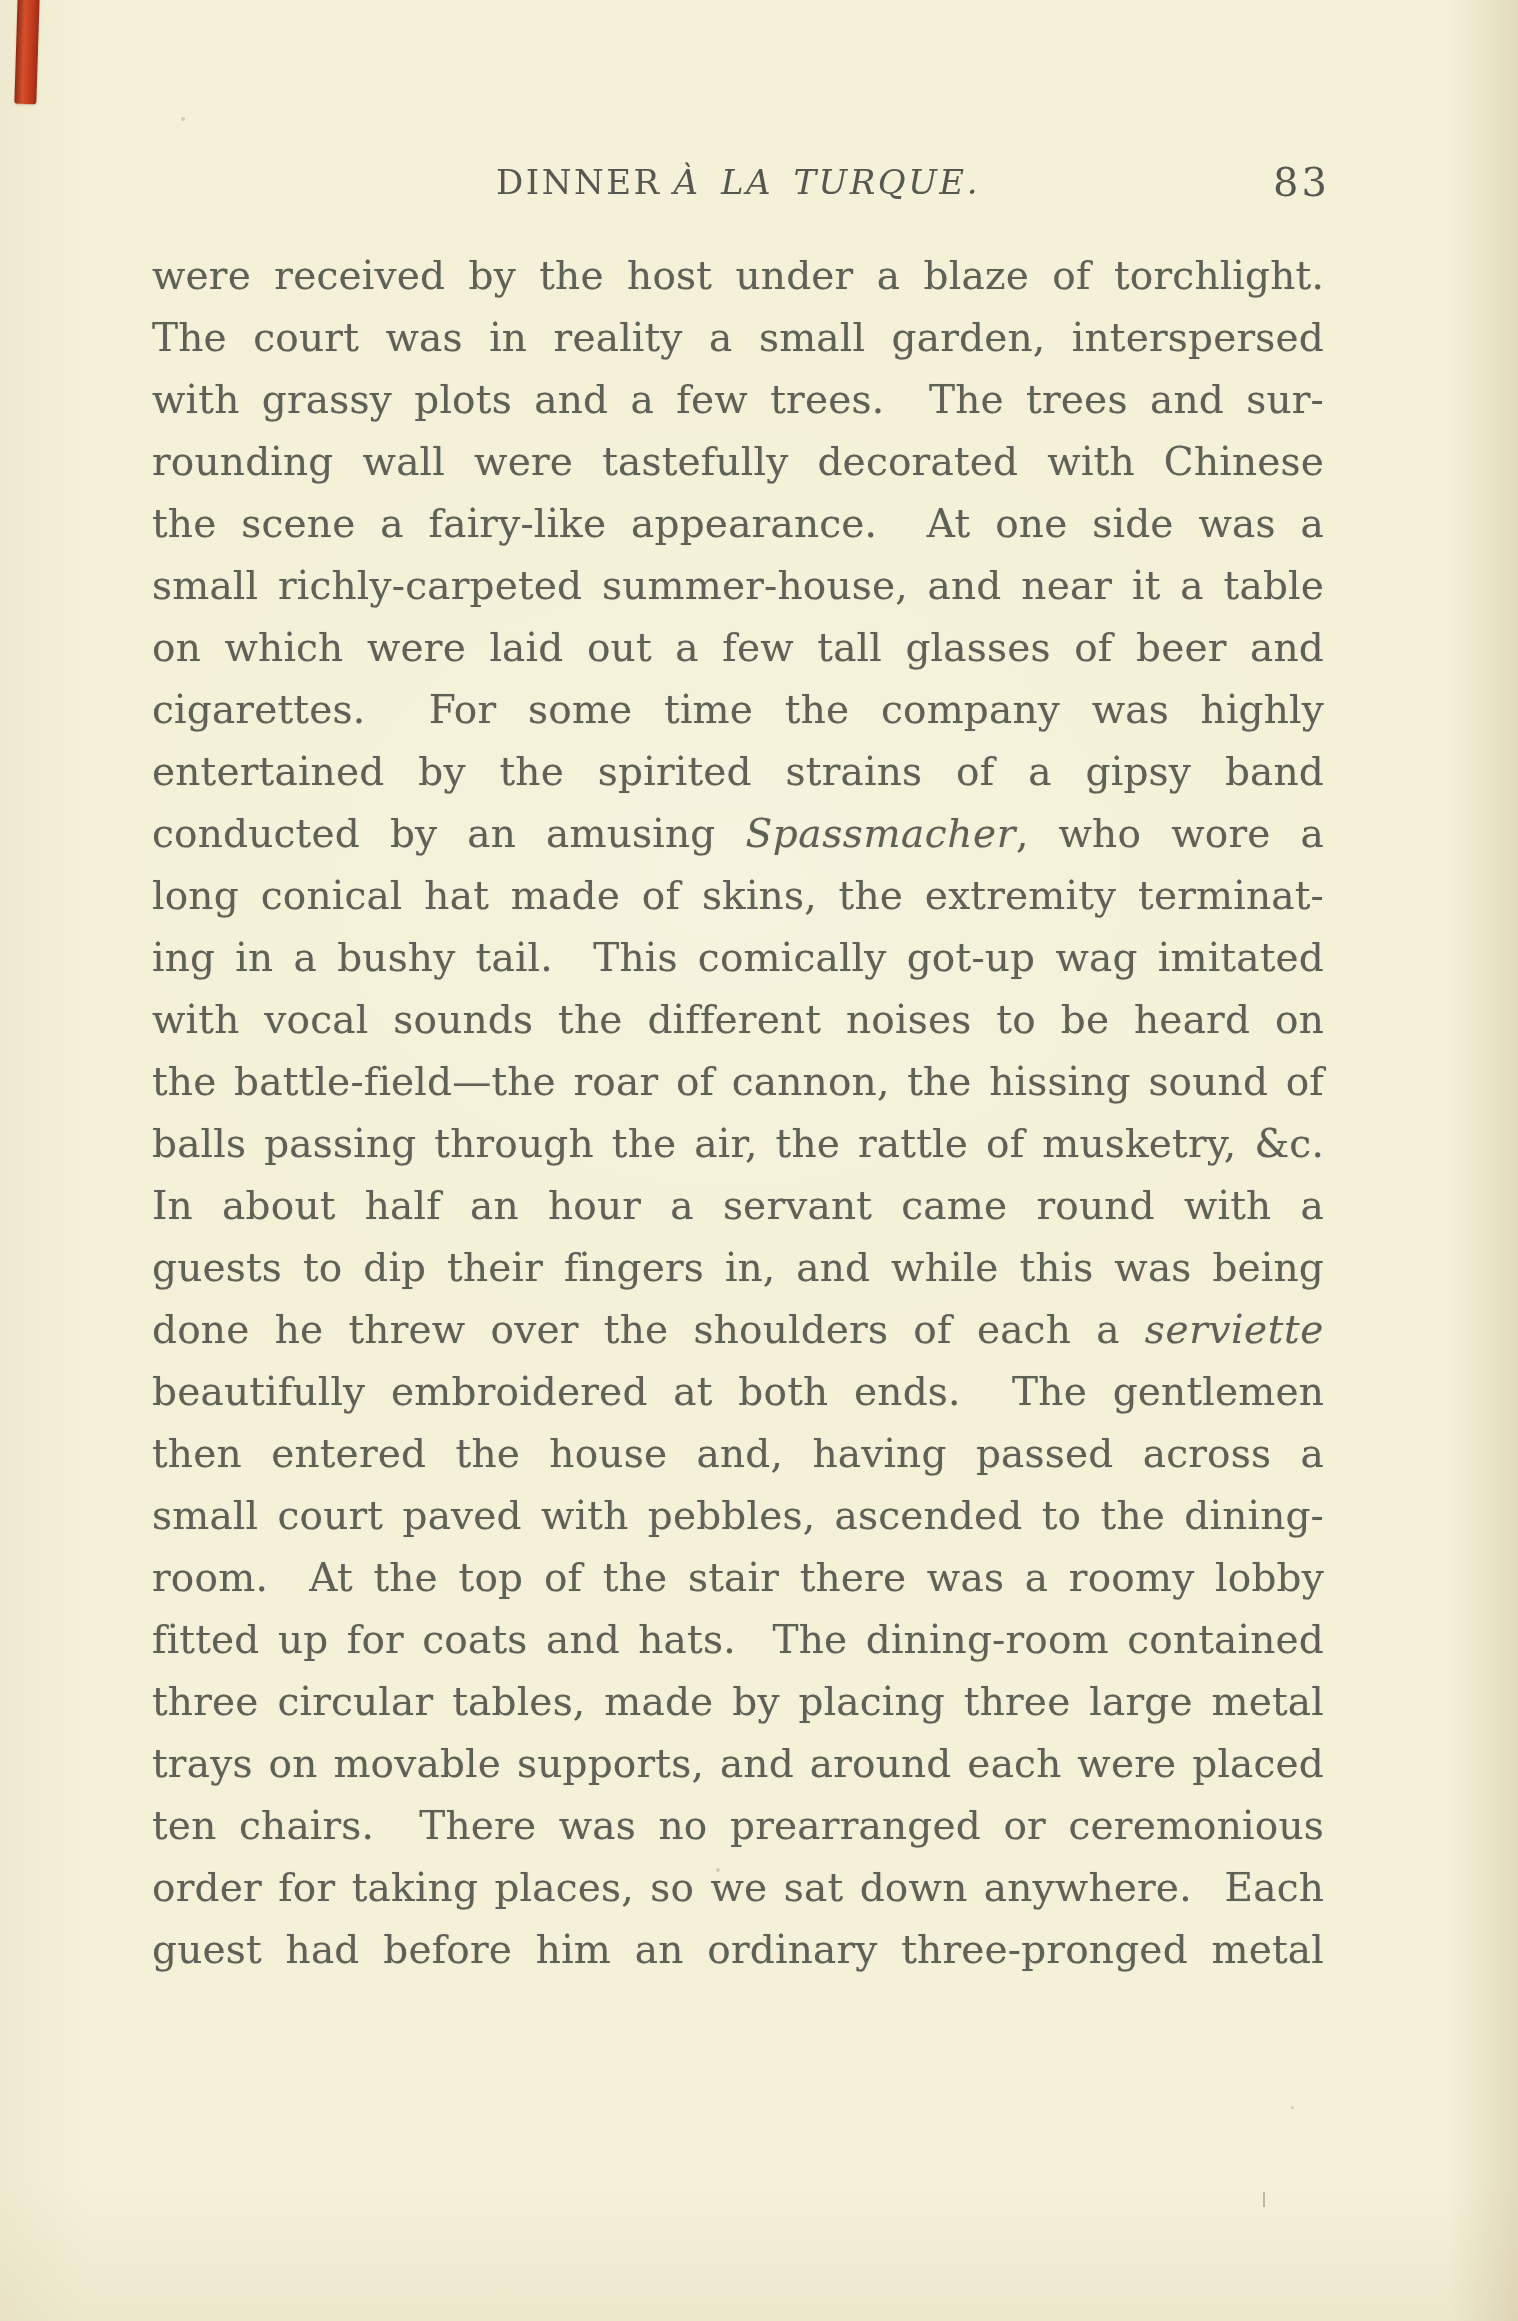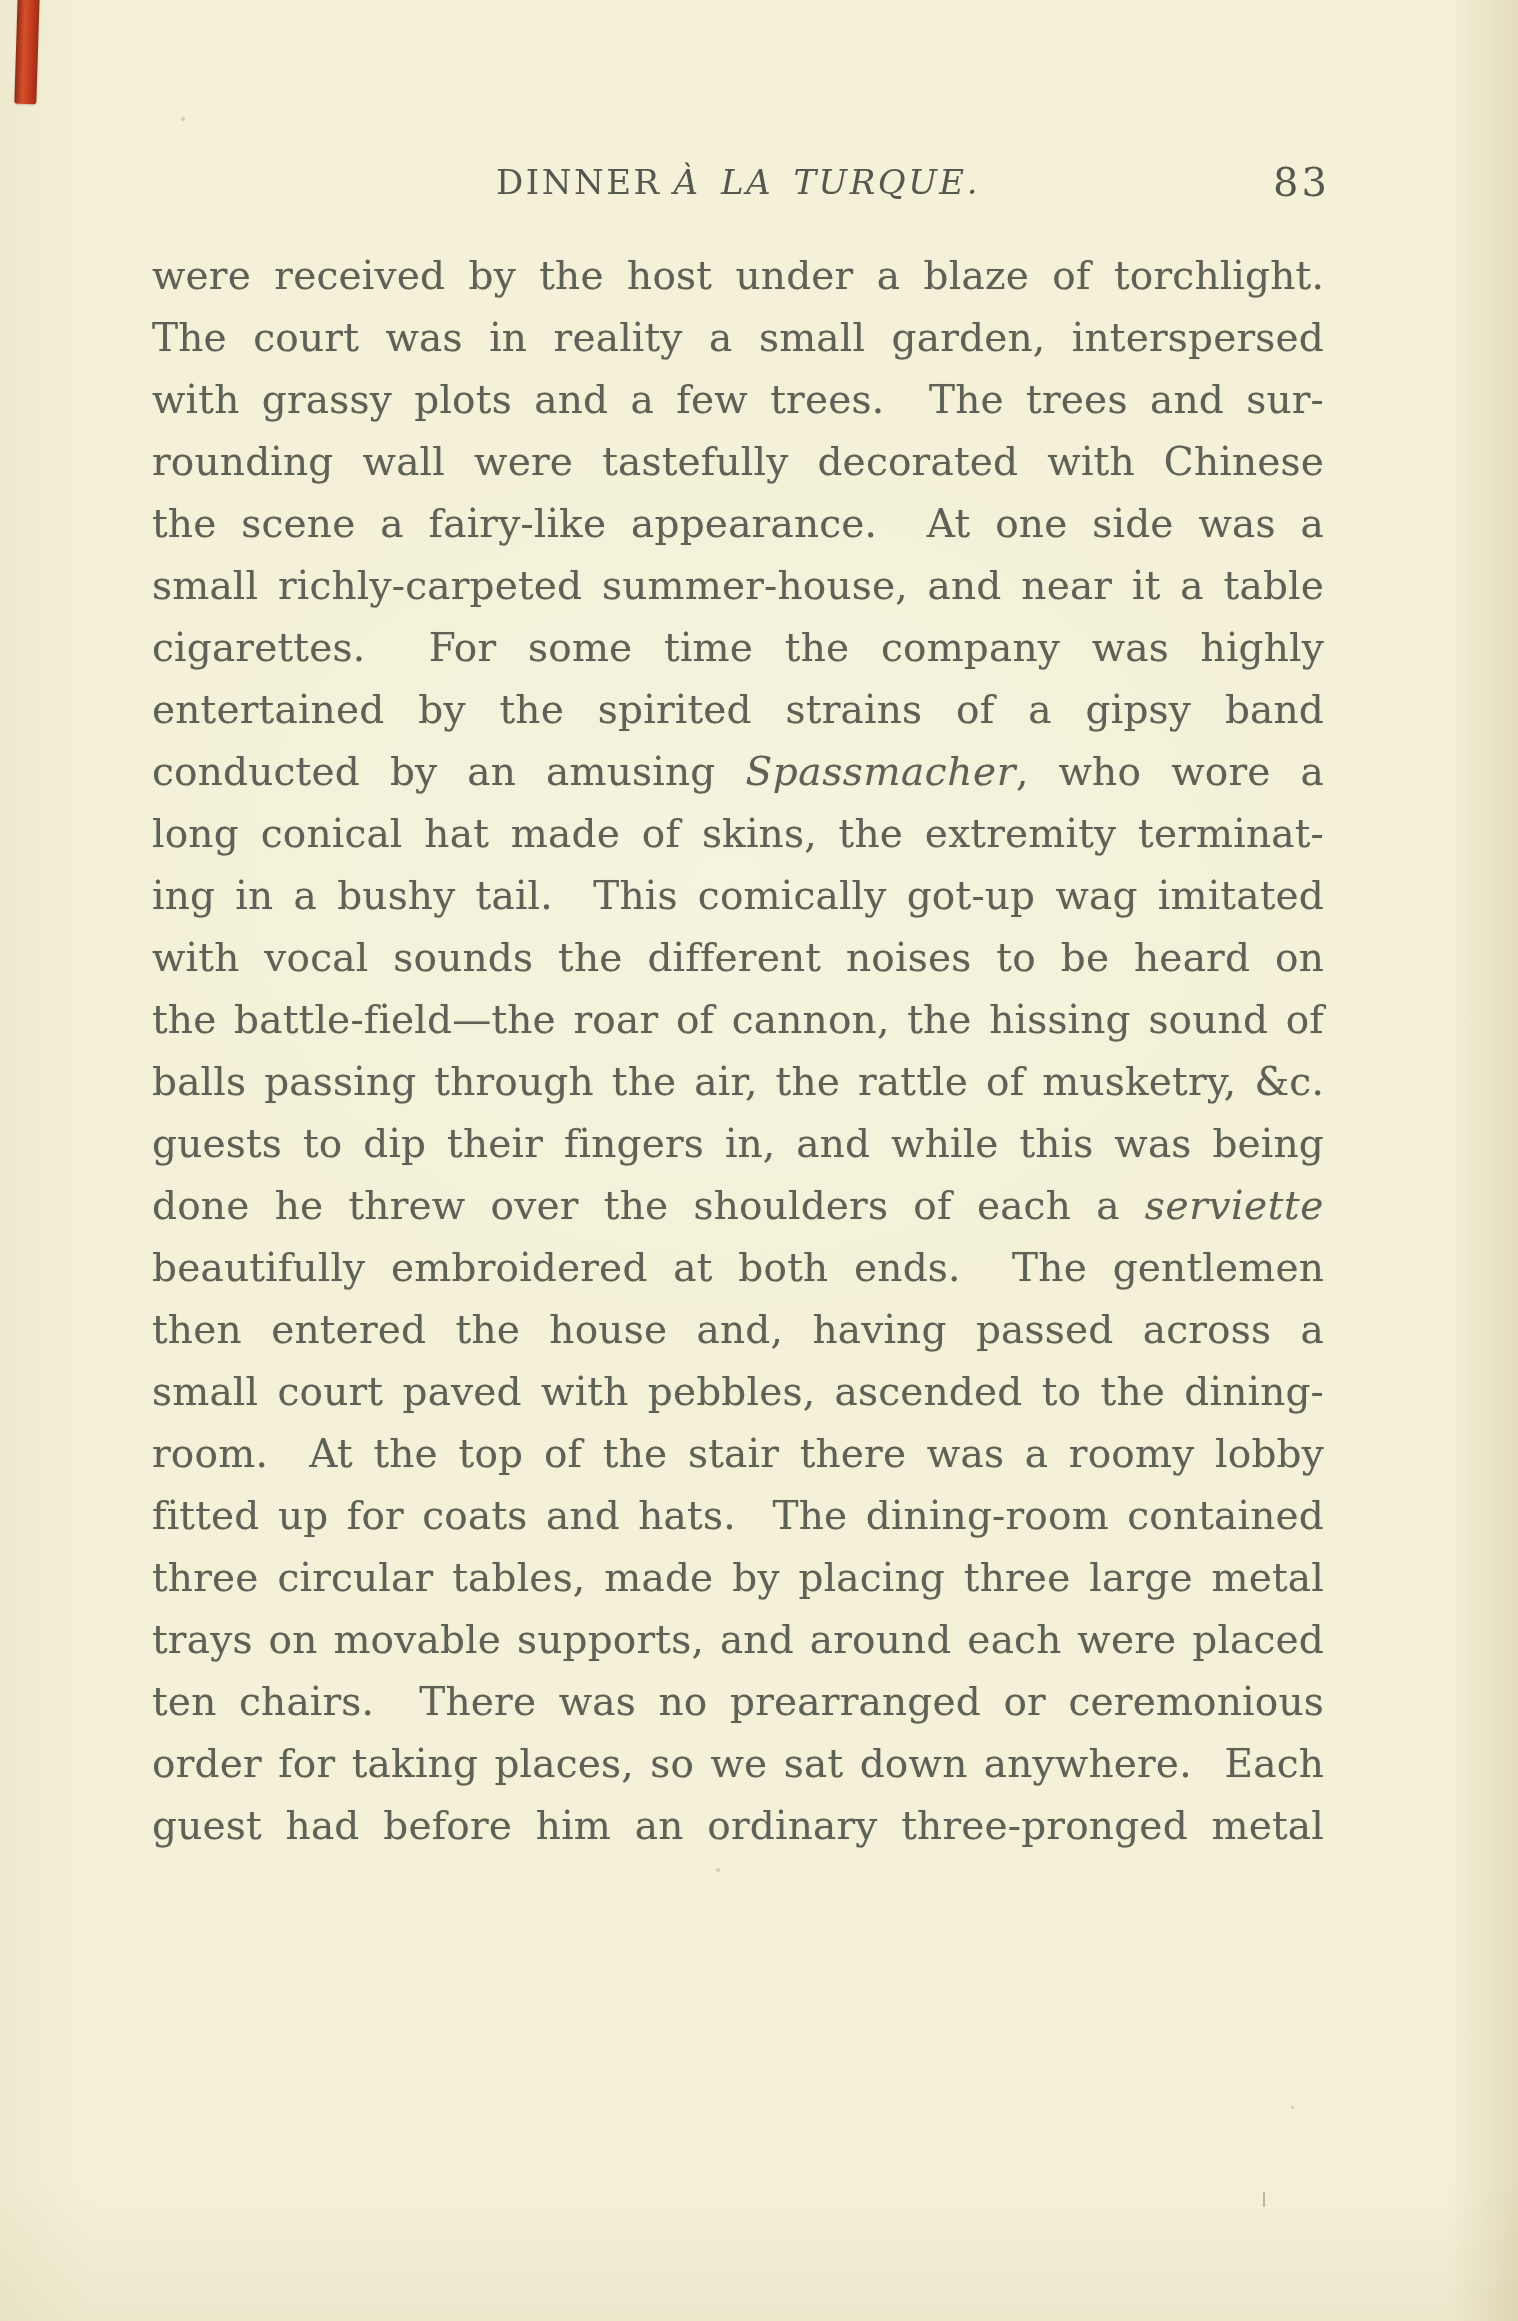--- a/index.html
+++ b/index.html
@@ -108,28 +108,30 @@
 
   <div class="page-number">83</div>
 
   <div class="page-text">
       <div class="line"><span>were received by the host under a blaze of torchlight.</span></div>
       <div class="line"><span>The court was in reality a small garden, interspersed</span></div>
       <div class="line"><span>with grassy plots and a few trees.&nbsp; The trees and sur-</span></div>
       <div class="line"><span>rounding wall were tastefully decorated with Chinese</span></div>
       <div class="line"><span>the scene a fairy-like appearance.&nbsp; At one side was a</span></div>
       <div class="line"><span>small richly-carpeted summer-house, and near it a table</span></div>
+      <div class="line"><span>on which were laid out a few tall glasses of beer and</span></div>
       <div class="line"><span>cigarettes.&nbsp; For some time the company was highly</span></div>
       <div class="line"><span>entertained by the spirited strains of a gipsy band</span></div>
       <div class="line"><span>conducted by an amusing </span><em>Spassmacher</em><span>, who wore a</span></div>
       <div class="line"><span>long conical hat made of skins, the extremity terminat-</span></div>
       <div class="line"><span>ing in a bushy tail.&nbsp; This comically got-up wag imitated</span></div>
       <div class="line"><span>with vocal sounds the different noises to be heard on</span></div>
       <div class="line"><span>the battle-field—the roar of cannon, the hissing sound of</span></div>
       <div class="line"><span>balls passing through the air, the rattle of musketry, &amp;c.</span></div>
+      <div class="line"><span>In about half an hour a servant came round with a</span></div>
       <div class="line"><span>guests to dip their fingers in, and while this was being</span></div>
       <div class="line"><span>done he threw over the shoulders of each a </span><em>serviette</em></div>
       <div class="line"><span>beautifully embroidered at both ends.&nbsp; The gentlemen</span></div>
       <div class="line"><span>then entered the house and, having passed across a</span></div>
       <div class="line"><span>small court paved with pebbles, ascended to the dining-</span></div>
       <div class="line"><span>room.&nbsp; At the top of the stair there was a roomy lobby</span></div>
       <div class="line"><span>fitted up for coats and hats.&nbsp; The dining-room contained</span></div>
       <div class="line"><span>three circular tables, made by placing three large metal</span></div>
       <div class="line"><span>trays on movable supports, and around each were placed</span></div>
       <div class="line"><span>ten chairs.&nbsp; There was no prearranged or ceremonious</span></div>

